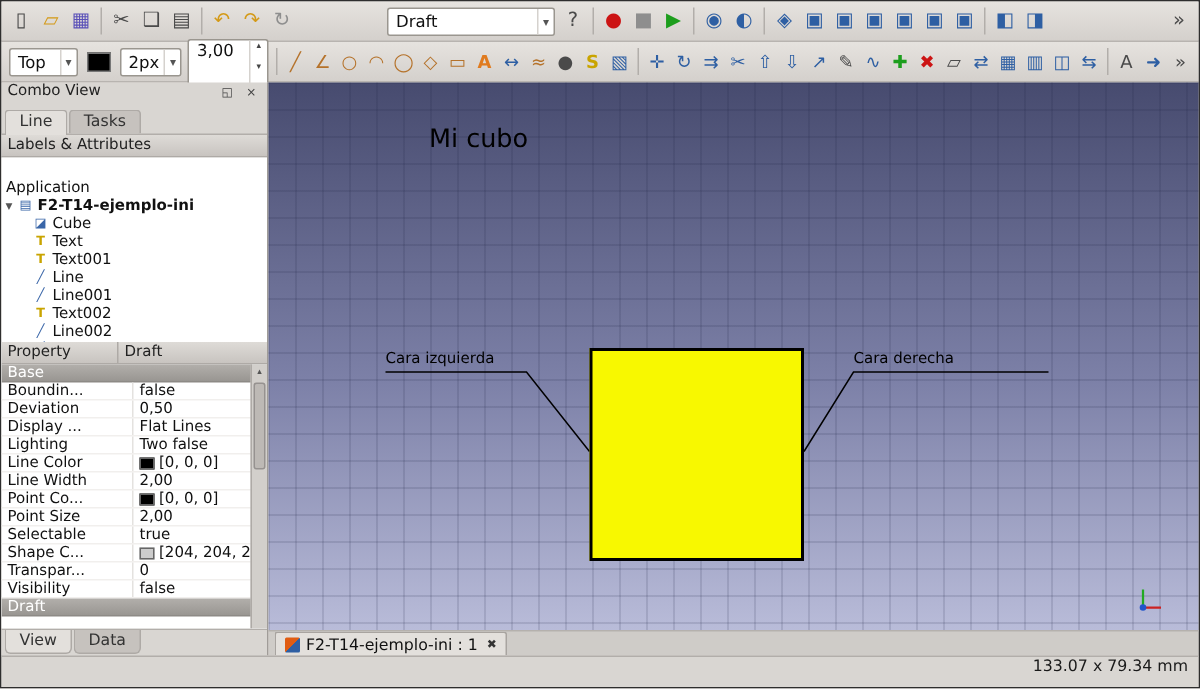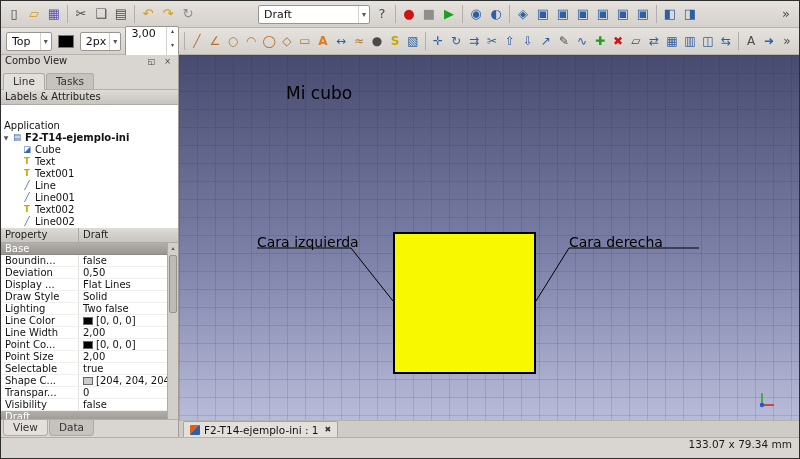--- a/index.html
+++ b/index.html
@@ -64,21 +64,21 @@
   .trow.child { padding-left:20px; }
   .trow.rootrow { padding-left:3px; }
 
   .propwrap { flex:0 0 191px; position:relative; background:#fff; overflow:hidden; }
   .prop-header { height:15px; display:flex; background:linear-gradient(#dedbd7,#c8c4c0);
     border-bottom:1px solid #aeaaa6; font-size:10px; color:#222; }
   .prop-header .ph1 { width:78px; padding:1px 4px; border-right:1px solid #aeaaa6; }
   .prop-header .ph2 { flex:1; padding:1px 4px; }
   .pgrid { width:167px; }
   .prow { display:flex; height:12px; font-size:10px; color:#111; border-bottom:1px solid #f1efed; }
-  .prow .pname { width:78px; padding:0 4px; border-right:1px solid #e4e2df; overflow:hidden;
+  .prow .pname { width:88px; padding:0 4px; border-right:1px solid #e4e2df; overflow:hidden;
     white-space:nowrap; }
   .prow .pval { flex:1; padding:0 4px; display:flex; align-items:center; gap:3px;
     overflow:hidden; white-space:nowrap; }
   .prow.group { background:linear-gradient(#b2afab,#999692); border-bottom:1px solid #8d8a86; }
   .prow.group .pgroup { color:#fff; padding:0 4px; width:100%; }
   .sw { width:10px; height:8px; border:1px solid #666; flex:0 0 10px; }
   .pscroll { position:absolute; top:15px; right:0; width:11px; bottom:0;
     background:#d2cfcb; border-left:1px solid #aeaaa6; }
   .pscroll .stepper { height:10px; line-height:10px; text-align:center; font-size:6px; color:#555; }
   .pscroll .thumb { position:absolute; top:12px; left:1px; width:8px; height:58px;
@@ -91,21 +91,21 @@
 
   
   .workspace { flex:1; min-width:0; display:flex; flex-direction:column; }
   .viewport { flex:1; position:relative; overflow:hidden;
     background:
       repeating-linear-gradient(to right, rgba(25,30,62,0.13) 0 1px, transparent 1px 18px),
       repeating-linear-gradient(to bottom, rgba(25,30,62,0.13) 0 1px, transparent 1px 18px),
       linear-gradient(180deg, var(--grad-top,#474b6f) 0%, #7d81a8 55%, var(--grad-bottom,#b9bcd9) 100%); }
   .vp-title1 { position:absolute; left:107px; top:28px; font-size:17px; color:#000; }
   .vp-title2 { position:absolute; left:100px; top:48px; font-size:18.5px; color:#000; }
-  .vp-label { position:absolute; top:179px; font-size:14px; color:#000; }
+  .vp-label { position:absolute; top:179px; font-size:10px; color:#000; }
   .vp-label.left { left:78px; }
   .vp-label.right { left:390px; }
   .cube-face { position:absolute; left:214px; top:177px; width:143px; height:142px;
     background:var(--cube-fill,#f8f800); border:2px solid #000; }
   .leaders { position:absolute; left:0; top:0; width:100%; height:100%; pointer-events:none; }
   .axis-cross { position:absolute; right:22px; bottom:10px; }
   .mdi-bar { flex:0 0 17px; background:#cfccc8; border-top:1px solid #b5b1ad;
     display:flex; align-items:flex-end; padding-left:4px; }
   .mdi-tab { display:flex; align-items:center; gap:4px; height:16px; padding:0 6px;
     background:#e3e0dc; border:1px solid #a8a4a0; border-bottom:none;
@@ -298,26 +298,20 @@
                 <span>0,50</span>
               </span>
           </div>
           <div class="prow">
             <span class="pname">Display ...</span>
             <span class="pval">
                 <span>Flat Lines</span>
               </span>
           </div>
           <div class="prow">
-            <span class="pname">Draw Style</span>
-            <span class="pval">
-                <span>Solid</span>
-              </span>
-          </div>
-          <div class="prow">
             <span class="pname">Lighting</span>
             <span class="pval">
                 <span>Two false</span>
               </span>
           </div>
           <div class="prow">
             <span class="pname">Line Color</span>
             <span class="pval">
                 <span class="sw" style="background:#000000"></span>
                 <span>[0, 0, 0]</span>

